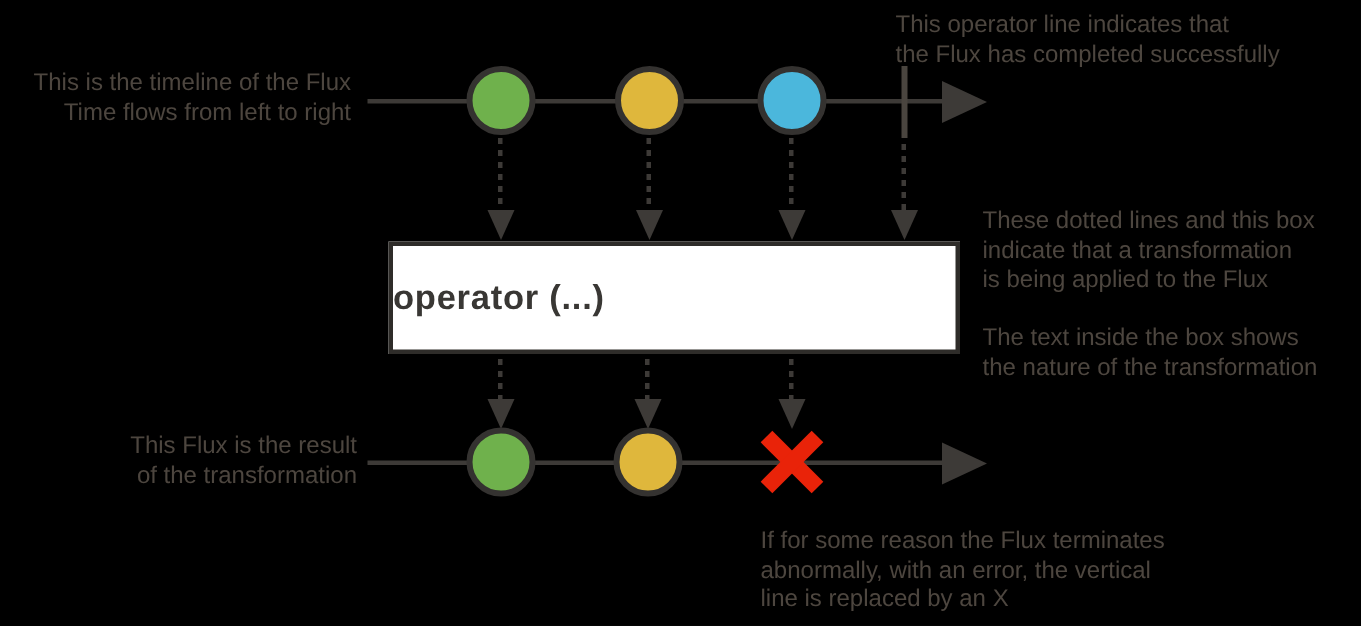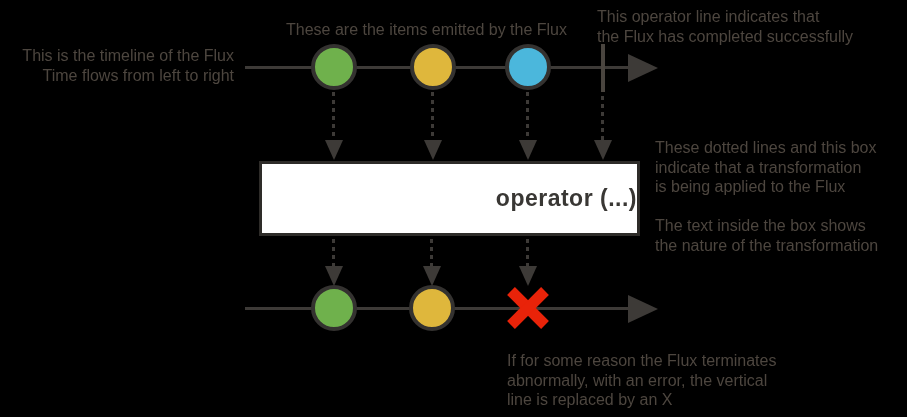--- a/index.html
+++ b/index.html
@@ -65,50 +65,51 @@
   }
   .fill-green{background:var(--green);}
   .fill-yellow{background:var(--yellow);}
   .fill-blue{background:var(--blue);}
   .op-box{
     position:absolute;
     left:259px;top:161px;
     width:375px;height:69px;
     background:var(--box-bg);
     border:3px solid var(--box-border);
-    display:flex;align-items:center;justify-content:flex-end;
+    display:flex;align-items:center;justify-content:flex-start;
   }
   .op-box span{
     color:var(--box-text);
     font-size:23px;
     font-weight:bold;
     letter-spacing:0.5px;
   }
   .error-x{position:absolute;left:504px;top:285px;}
 </style>
 </head>
 <body>
 
 <div class="canvas">
 
   <div class="note center" style="left:8px;top:46px;width:226px;">This is the timeline of the Flux
 Time flows from left to right</div>
 
-  <div class="note" style="left:286px;top:20px;">These are the items emitted by the Flux</div>
 
   <div class="note" style="left:597px;top:7px;">This operator line indicates that
 the Flux has completed successfully</div>
 
   <div class="note" style="left:655px;top:138px;">These dotted lines and this box
 indicate that a transformation
 is being applied to the Flux</div>
 
   <div class="note" style="left:655px;top:216px;">The text inside the box shows
 the nature of the transformation</div>
 
+  <div class="note center" style="left:38px;top:288px;width:200px;">This Flux is the result
+of the transformation</div>
 
   <div class="note" style="left:507px;top:351px;">If for some reason the Flux terminates
 abnormally, with an error, the vertical
 line is replaced by an X</div>
 
   <div class="hline" style="left:245px;top:66px;width:384px;"></div>
   <div class="arrow-right" style="left:628px;top:54px;"></div>
   <div class="vline-complete" style="left:601px;top:44px;"></div>
 
   <div class="circle fill-green" style="left:311px;top:44px;"></div>

